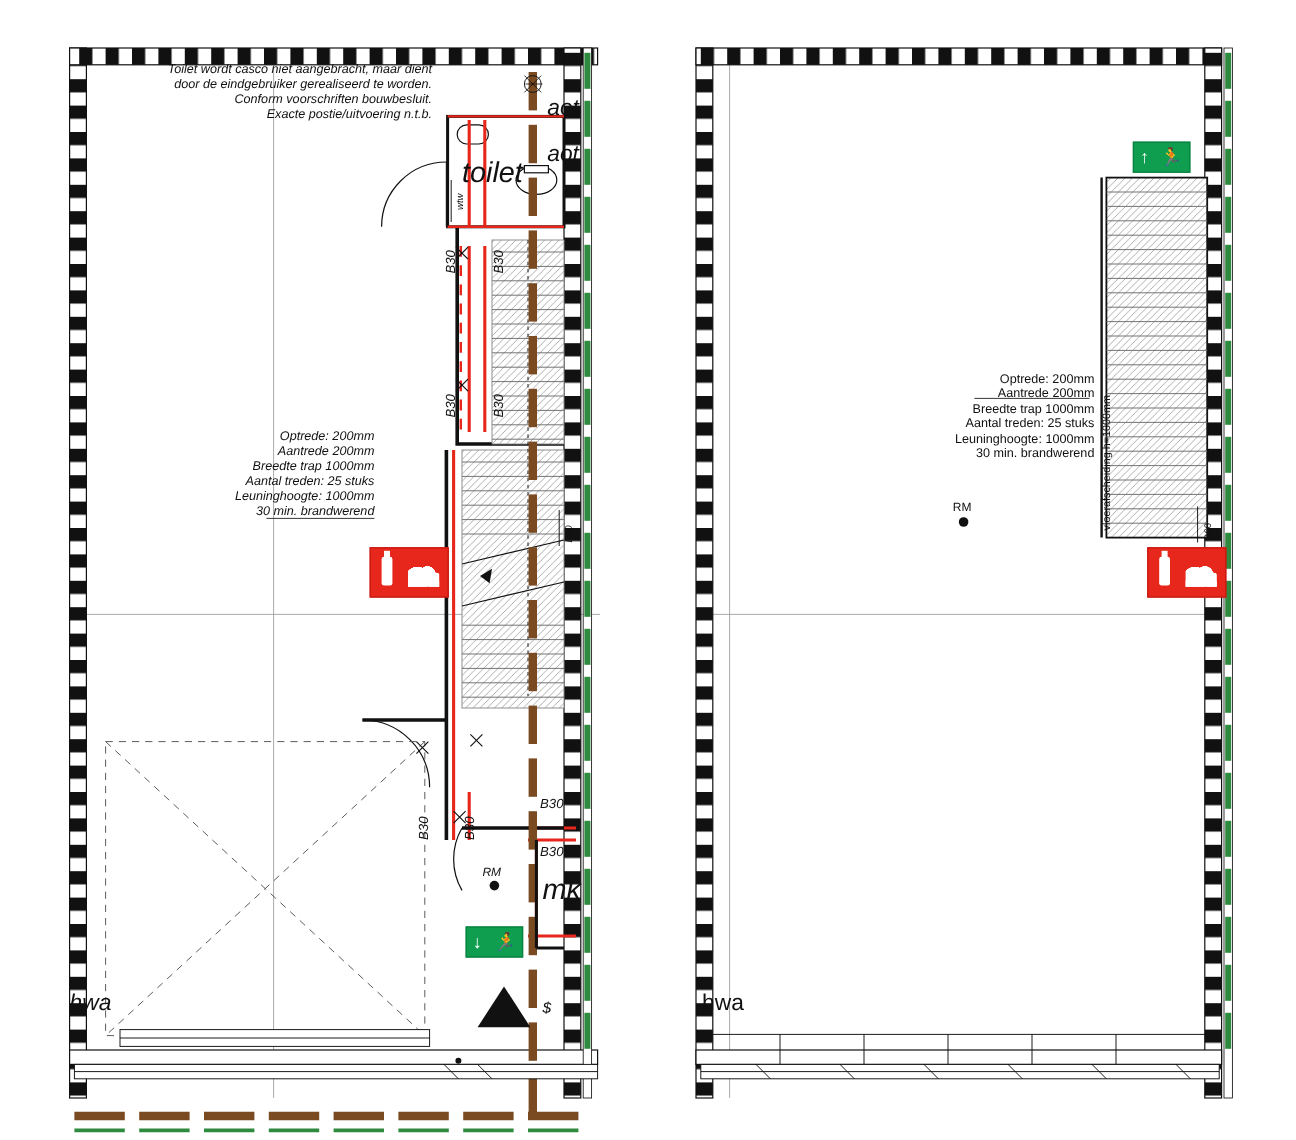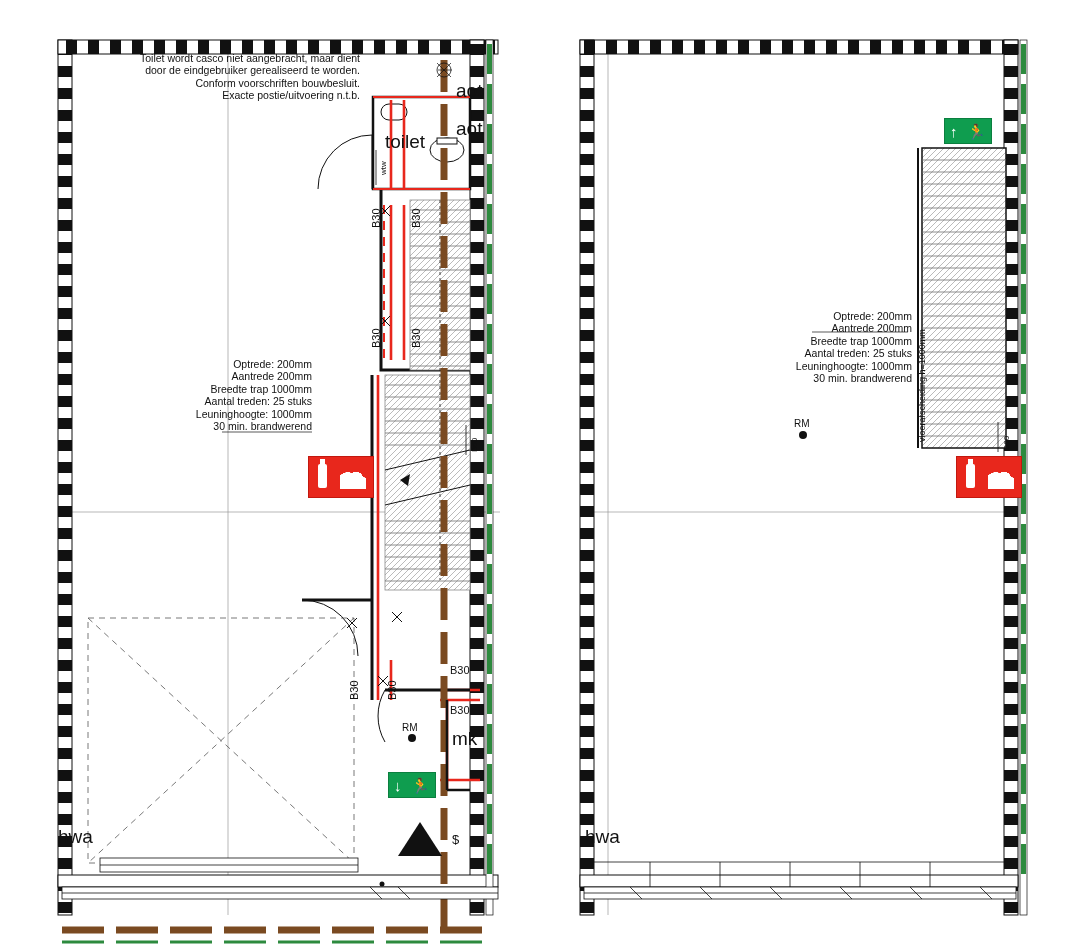--- a/index.html
+++ b/index.html
@@ -16,39 +16,39 @@
   }
   .page {
     position: absolute;
     inset: 0;
   }
   .plan {
     position: absolute;
     top: 0;
     height: 950px;
   }
-  #plan-left { left: 0; width: 540px; }
+  #plan-left { left: 0; width: 540px; font-style: italic; }
   #plan-right { left: 540px; width: 540px; }
 
   .note {
     position: absolute;
     font-size: 10.5px;
     line-height: 12.4px;
     color: #111;
     white-space: pre;
     text-align: right;
   }
 
   .lbl {
     position: absolute;
     font-size: 11px;
     color: #111;
     white-space: pre;
   }
-  .lbl.big { font-size: 19px; }
+  .lbl.big { font-size: 24px; }
   .lbl.mid { font-size: 19px; }
   .lbl.rot {
     transform-origin: 0 0;
     transform: rotate(-90deg);
   }
   .lbl.rot-small {
     transform-origin: 0 0;
     transform: rotate(-90deg);
     font-size: 8px;
   }

